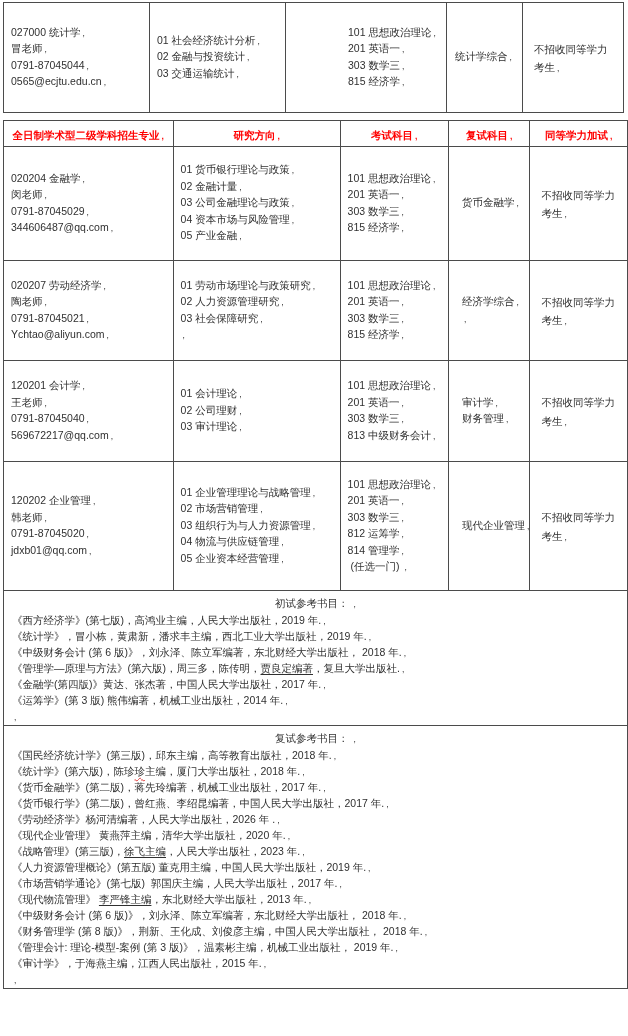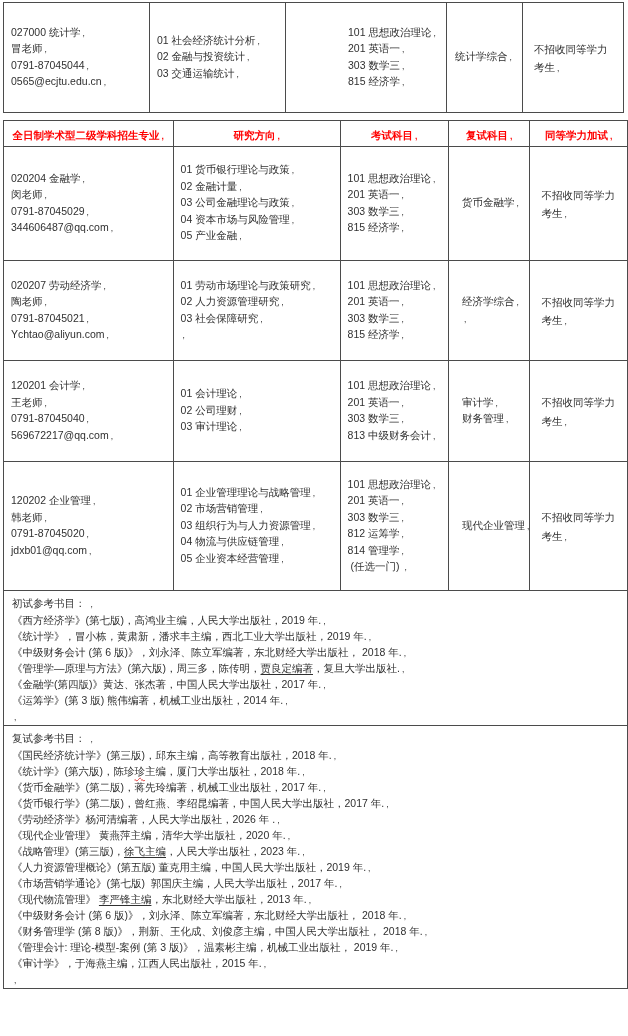--- a/index.html
+++ b/index.html
@@ -19,21 +19,21 @@
   .c-major{padding-left:7px;}
   .c-dir{padding-left:7px;}
   .c-exam-wide{padding-left:62px;}
   .c-exam{padding-left:7px;}
   .c-retest-wide{padding-left:8px;}
   .c-retest{padding-left:13px;}
   .c-equiv{text-align:left;padding:0 11px;}
   .eq{font-size:10.5px;line-height:15.5px;white-space:normal;display:inline;}
   .books{vertical-align:top;padding:5px 8px 0 8px;}
   .books .ln{white-space:pre-wrap;line-height:15px;font-size:10.5px;}
-  .books .title{margin-bottom:1px;}
+  .books .title{margin-bottom:1px;text-align:center;}
   .u-green{text-decoration-line:underline;text-decoration-style:wavy;text-decoration-color:#1fae1f;text-decoration-thickness:1px;text-underline-offset:2px;text-decoration:underline;}
   .u-red{text-decoration-line:underline;text-decoration-style:wavy;text-decoration-color:#e03a3a;text-decoration-thickness:1px;text-underline-offset:2px;}
   .tbl-gap{height:7px;}
 </style>
 </head>
 <body>
 
 <div class="page">
 
   <table>

